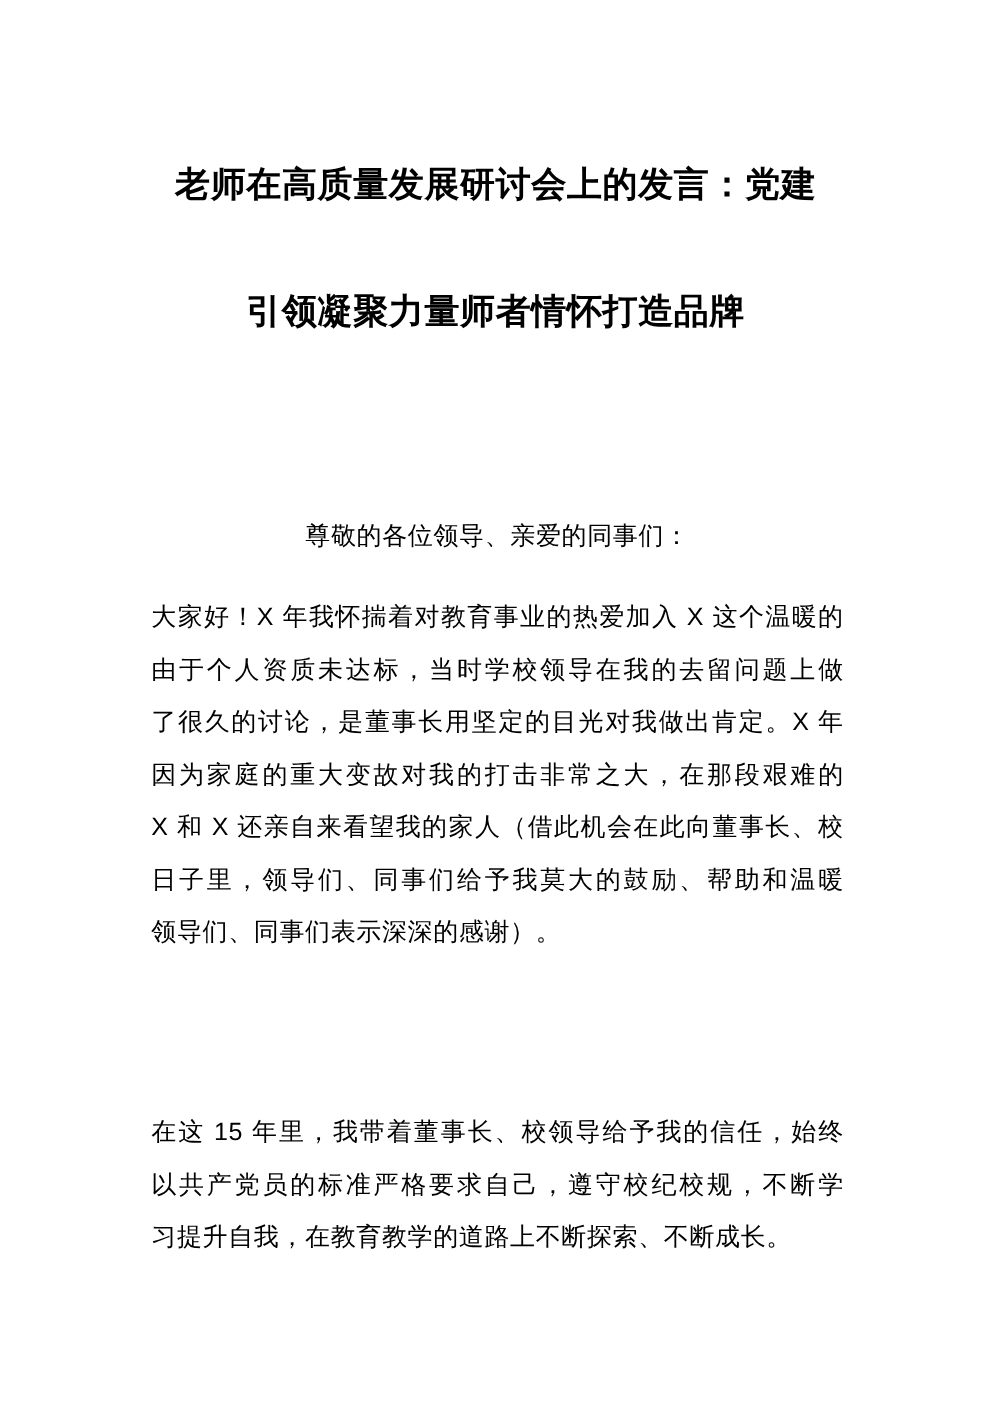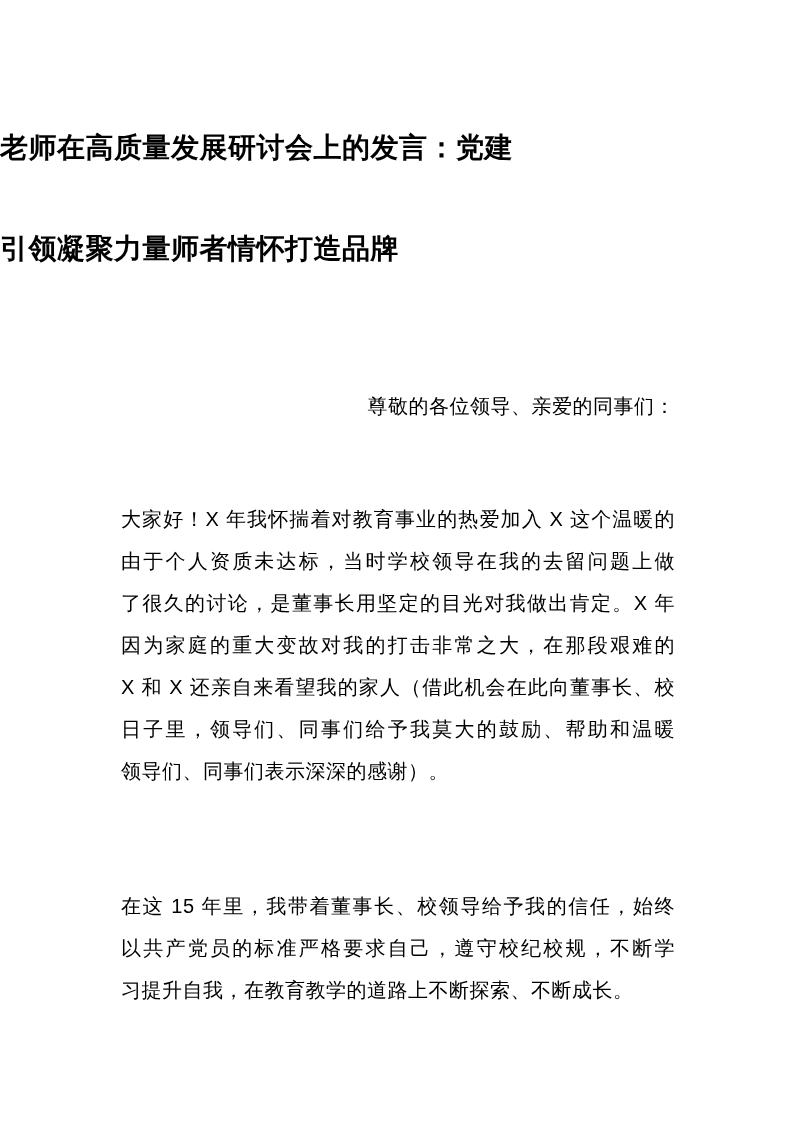--- a/index.html
+++ b/index.html
@@ -14,39 +14,40 @@
     background: #ffffff;
     color: #000000;
     font-family: "Liberation Sans", sans-serif;
     overflow: hidden;
   }
   .title-line {
     position: absolute;
     left: 0;
     width: 100%;
     margin: 0;
+    text-align: center;
     font-size: 28px;
     font-weight: 700;
     line-height: 42px;
     letter-spacing: 0.5px;
     white-space: nowrap;
   }
   .title-1 { top: 127px; }
   .title-2 { top: 228px; }
   .body-text {
     position: absolute;
     left: 121px;
     width: 554px;
     margin: 0;
     font-size: 20px;
     line-height: 42px;
     letter-spacing: 0.5px;
   }
-  .salutation { top: 385px; text-align: right; }
-  .para-1 { top: 498px; }
+  .salutation { top: 408px; text-align: center; }
+  .para-1 { top: 473px; }
   .para-2 { top: 885px; }
   .line {
     text-align: justify;
     text-align-last: justify;
   }
   .line.last {
     text-align: left;
     text-align-last: left;
   }
 </style>

